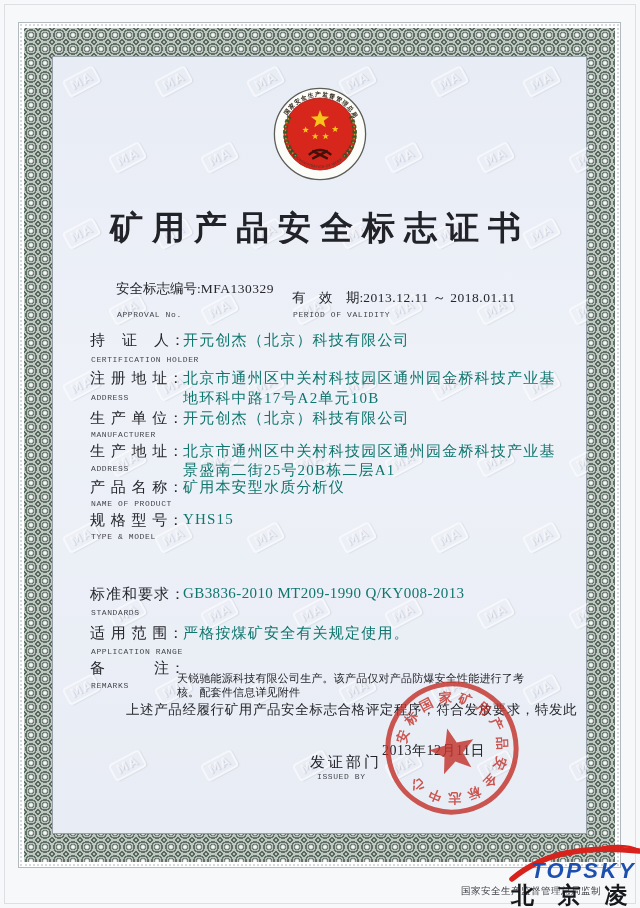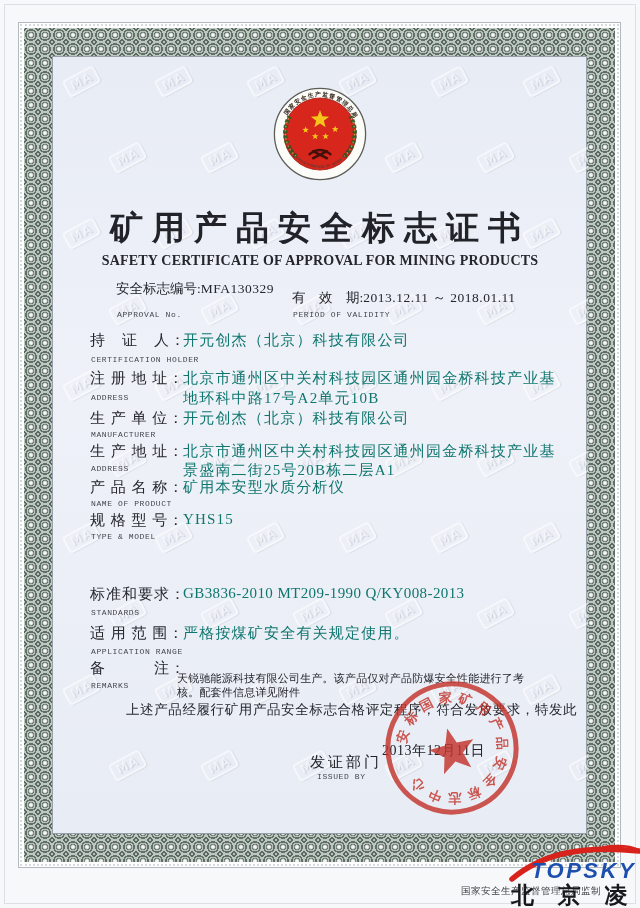--- a/index.html
+++ b/index.html
@@ -148,21 +148,20 @@
     </g>
     <text font-family="Liberation Serif, DejaVu Serif, serif" font-size="7.4" font-weight="bold" fill="#33291d" letter-spacing="1.3">
       <textPath href="#embTop" startOffset="24">国家安全生产监督管理总局</textPath>
     </text>
     <text font-family="DejaVu Sans, Liberation Sans, sans-serif" font-size="4.4" fill="#3e3c35" letter-spacing=".25">
       <textPath href="#embBot" startOffset="15">STATE ADMINISTRATION OF WORK SAFETY</textPath>
     </text>
   </svg>
 
   <div class="abs title">矿用产品安全标志证书</div>
-  <div class="abs subtitle">SAFETY CERTIFICATE OF APPROVAL FOR MINING PRODUCTS</div>
 
   <div class="abs m-row" style="left:116px;top:280px"><span>安全标志编号:</span><span class="m-val">MFA130329</span></div>
   <div class="abs sub" style="left:117px;top:310px">APPROVAL No.</div>
   <div class="abs m-row" style="left:292px;top:289px"><span>有　效　期:</span><span class="m-val">2013.12.11 ～ 2018.01.11</span></div>
   <div class="abs sub" style="left:293px;top:310px">PERIOD OF VALIDITY</div>
 
   <div class="abs f-lbl" style="top:331px">持　证　人：</div>
   <div class="abs f-val" style="top:331px">开元创杰（北京）科技有限公司</div>
   <div class="abs sub" style="left:91px;top:355px">CERTIFICATION HOLDER</div>
 

